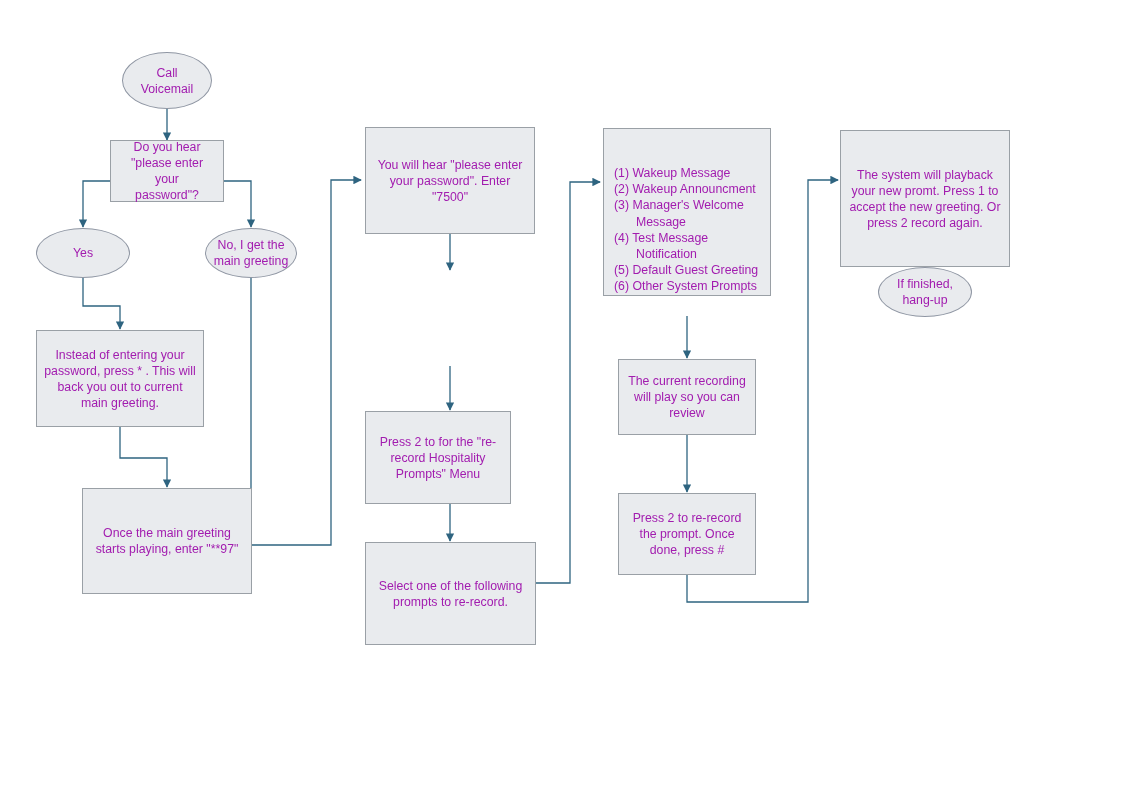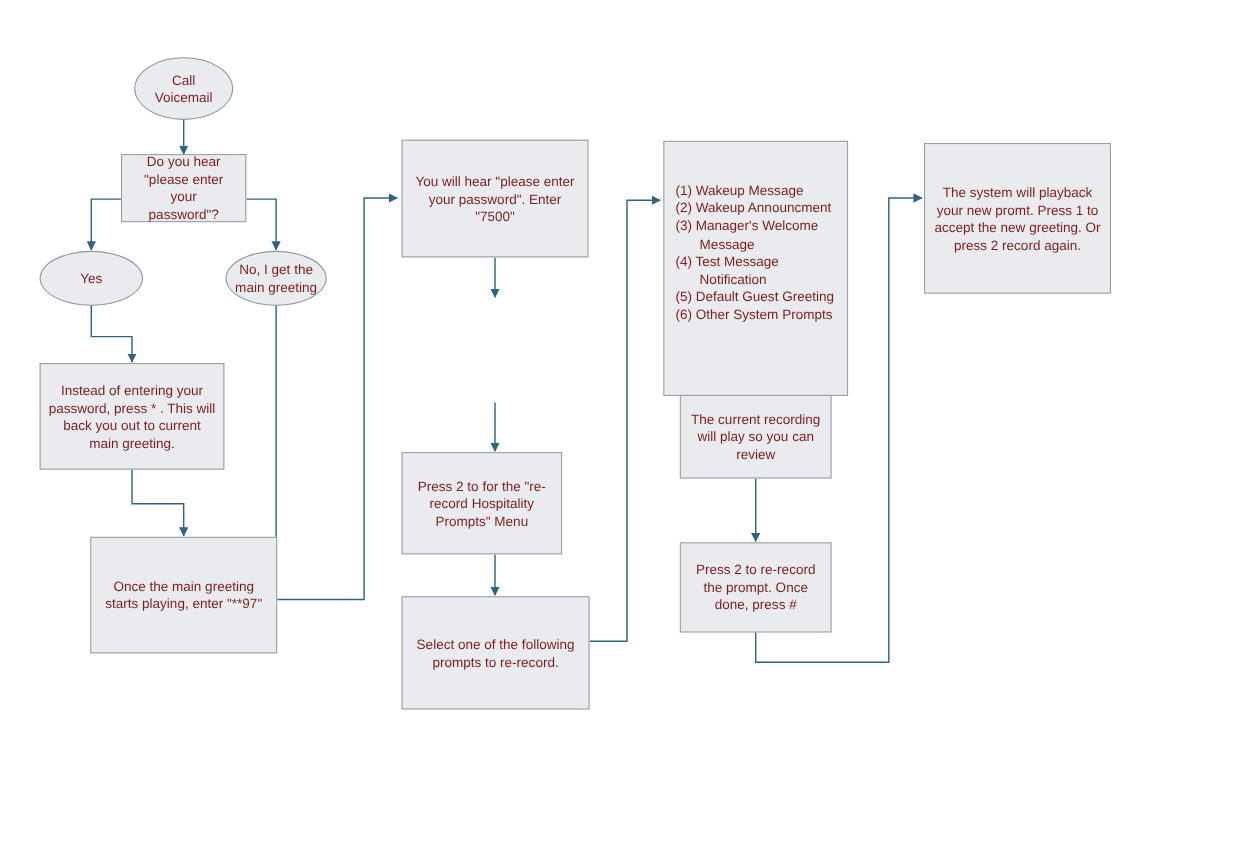--- a/index.html
+++ b/index.html
@@ -30,21 +30,21 @@
   }
   .node {
     position: absolute;
     box-sizing: border-box;
     display: flex;
     align-items: center;
     justify-content: center;
     text-align: center;
     font-size: 12.3px;
     line-height: 16px;
-    color: #7f1d1d;
+    color: #a21caf;
     background: #e9ebee;
     border: 1px solid #9aa0a6;
     padding: 4px 7px;
     z-index: 2;
   }
   .node.process {
     border-radius: 0;
   }
   .node.terminator {
     border-radius: 50%;
@@ -153,21 +153,21 @@
 
 
   <div class="node process" style="left:365px; top:411px; width:146px; height:93px;">
     <span class="txt">Press 2 to for the "re-record Hospitality Prompts" Menu</span>
   </div>
 
   <div class="node process" style="left:365px; top:542px; width:171px; height:103px;">
     <span class="txt">Select one of the following prompts to re-record.</span>
   </div>
 
-  <div class="node process list" style="left:603px; top:128px; width:168px; height:232px;">
+  <div class="node process list" style="left:603px; top:128px; width:168px; height:168px;">
     <ol>
       <li>(1) Wakeup Message</li>
       <li>(2) Wakeup Announcment</li>
       <li>(3) Manager's Welcome
  Message</li>
       <li>(4) Test Message
  Notification</li>
       <li>(5) Default Guest Greeting</li>
       <li>(6) Other System Prompts</li>
     </ol>
@@ -178,14 +178,18 @@
   </div>
 
   <div class="node process" style="left:618px; top:493px; width:138px; height:82px;">
     <span class="txt">Press 2 to re-record the prompt. Once done, press #</span>
   </div>
 
   <div class="node process" style="left:840px; top:130px; width:170px; height:137px;">
     <span class="txt">The system will playback your new promt. Press 1 to accept the new greeting. Or press 2 record again.</span>
   </div>
 
+  <div class="node terminator" style="left:878px; top:267px; width:94px; height:50px;">
+    <span class="txt">If finished,
+hang-up</span>
+  </div>
 
 </div>
 
 </body></html>

